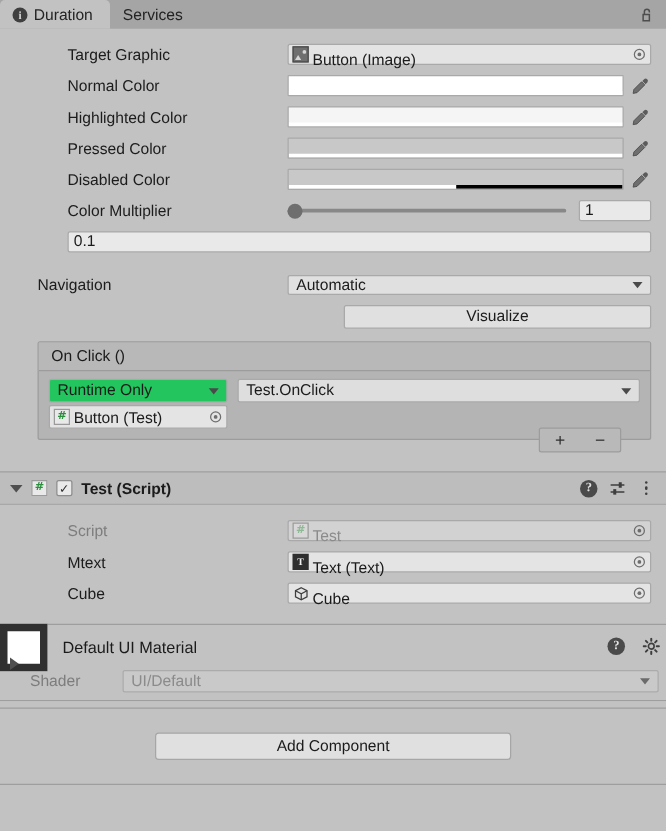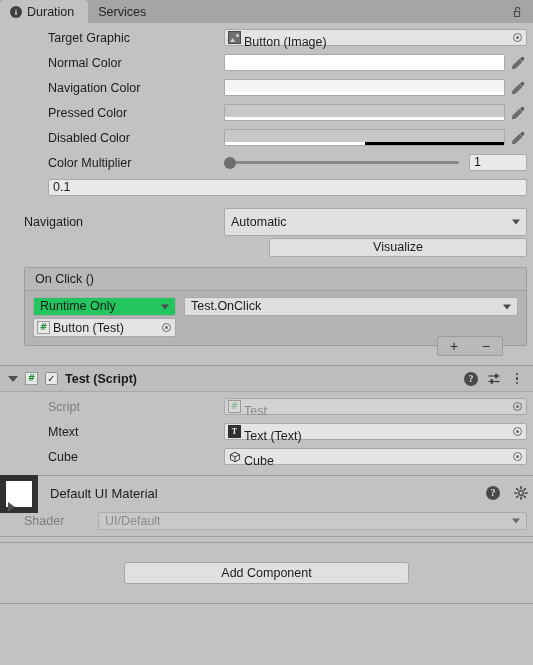--- a/index.html
+++ b/index.html
@@ -10,21 +10,21 @@
     font-size:12px;color:#1b1b1b;
     -webkit-font-smoothing:antialiased;
   }
   
   .tabbar{position:relative;height:23px;background:#a5a5a5;display:flex;align-items:flex-end;}
   .tab{height:23px;display:flex;align-items:center;gap:5px;padding:0 14px 0 10px;font-size:12.5px;color:#232323;box-sizing:border-box;}
   .tab.active{background:#c2c2c2;border-top-left-radius:4px;border-top-right-radius:4px;}
   .info-ico{width:12px;height:12px;border-radius:50%;background:#3f3f3f;color:#d8d8d8;font-size:9px;line-height:12px;text-align:center;font-weight:bold;font-family:"Liberation Serif",serif;}
   .lock{position:absolute;right:9px;top:4px;width:14px;height:14px;}
   
-  .body{padding:2px;}
+  .body{padding:8px;}
   .row{display:flex;align-items:center;height:25px;padding-left:46px;box-sizing:border-box;}
   .lbl{width:176px;flex:none;font-size:12.5px;color:#1c1c1c;}
   .lbl.dim{color:#7d7d7d;}
   .ctrl{flex:1;margin-right:4px;position:relative;}
   
   .objfield{height:17px;background:#e4e4e4;border:1px solid #a9a9a9;border-radius:2px;display:flex;align-items:center;padding-left:3px;gap:3px;box-sizing:border-box;font-size:12.5px;position:relative;}
   .objfield.dis{background:#d2d2d2;color:#8b8b8b;}
   .objfield .oname{flex:1;overflow:hidden;white-space:nowrap;margin-top:8px;}
   .picker{width:15px;height:15px;margin-right:1px;display:flex;align-items:center;justify-content:center;flex:none;}
   .picker i{width:9px;height:9px;border-radius:50%;border:1.5px solid #6d6d6d;box-sizing:border-box;display:block;position:relative;}
@@ -45,21 +45,21 @@
   .eyedrop{position:absolute;right:-22px;top:-1px;width:19px;height:19px;}
   .ctrl.colorwrap{margin-right:26px;}
   
   .sliderrow{display:flex;align-items:center;gap:0;}
   .track{flex:1;height:3px;background:#888888;border-radius:2px;position:relative;margin-right:10px;}
   .knob{position:absolute;left:0;top:50%;transform:translate(0,-50%);width:12px;height:12px;border-radius:50%;background:#6e6e6e;}
   .numfield{width:58px;height:17px;background:#e9e9e9;border:1px solid #a9a9a9;border-radius:2px;box-sizing:border-box;font-size:12.5px;padding-left:4px;line-height:15px;}
   
   .textfield{height:17px;background:#e9e9e9;border:1px solid #a9a9a9;border-radius:2px;box-sizing:border-box;font-size:12.5px;padding-left:4px;line-height:15px;}
   
-  .dropdown{height:28px;background:#e0e0e0;border:1px solid #a9a9a9;border-radius:2px;box-sizing:border-box;font-size:12.5px;padding-left:6px;line-height:16px;display:flex;align-items:center;position:relative;}
+  .dropdown{height:16px;background:#e0e0e0;border:1px solid #a9a9a9;border-radius:2px;box-sizing:border-box;font-size:12.5px;padding-left:6px;line-height:16px;display:flex;align-items:center;position:relative;}
   .dropdown .caret{position:absolute;right:6px;top:50%;transform:translateY(-50%);width:0;height:0;border-left:4px solid transparent;border-right:4px solid transparent;border-top:5px solid #4a4a4a;}
   .btn{height:19px;background:#e0e0e0;border:1px solid #a9a9a9;border-radius:2px;box-sizing:border-box;font-size:12.5px;display:flex;align-items:center;justify-content:center;margin-left:45px;}
   
   .eventbox{margin:7px 4px 0 22px;border:1px solid #9c9c9c;background:#b4b4b4;border-radius:2px;}
   .eventhdr{height:22px;background:#b8b8b8;border-bottom:1px solid #9c9c9c;display:flex;align-items:center;padding-left:10px;font-size:12.5px;}
   .eventbody{padding:6px 8px 8px 8px;}
   .evrow1{display:flex;gap:8px;}
   .ev-dd{width:143px;height:19px;background:#22c55e;border:1px solid #a9a9a9;border-radius:2px;box-sizing:border-box;font-size:12.5px;padding-left:6px;line-height:17px;position:relative;display:flex;align-items:center;}
   .ev-dd .caret{position:absolute;right:6px;top:50%;transform:translateY(-50%);width:0;height:0;border-left:4px solid transparent;border-right:4px solid transparent;border-top:5px solid #4a4a4a;}
   .ev-fn{flex:1;height:19px;background:#dedede;border:1px solid #a9a9a9;border-radius:2px;box-sizing:border-box;font-size:12.5px;padding-left:6px;line-height:17px;position:relative;display:flex;align-items:center;}
@@ -138,21 +138,21 @@
       <span class="eyedrop">
         <svg width="19" height="19" viewBox="0 0 19 19">
             <path d="M13.5 4.2 a1.8 1.8 0 0 1 2.5 2.5 l-1.6 1.6 -2.5-2.5 z" fill="#5b5b5b"></path>
             <path d="M11.3 6.4 l2.5 2.5 -6.2 6.2 -3.1 0.6 0.6-3.1 z" fill="#6e6e6e" stroke="#4a4a4a" stroke-width="0.7"></path>
           </svg>
       </span>
     </div>
   </div>
 
   <div class="row">
-    <div class="lbl">Navigation Color</div>
+    <div class="lbl">Highlighted Color</div>
     <div class="ctrl colorwrap">
       <div class="swatch" style="background:#f5f5f5">
         <div class="alpha">
             <span style="width:100%;background:#ffffff"></span>
           </div>
       </div>
       <span class="eyedrop">
         <svg width="19" height="19" viewBox="0 0 19 19">
             <path d="M13.5 4.2 a1.8 1.8 0 0 1 2.5 2.5 l-1.6 1.6 -2.5-2.5 z" fill="#5b5b5b"></path>
             <path d="M11.3 6.4 l2.5 2.5 -6.2 6.2 -3.1 0.6 0.6-3.1 z" fill="#6e6e6e" stroke="#4a4a4a" stroke-width="0.7"></path>

